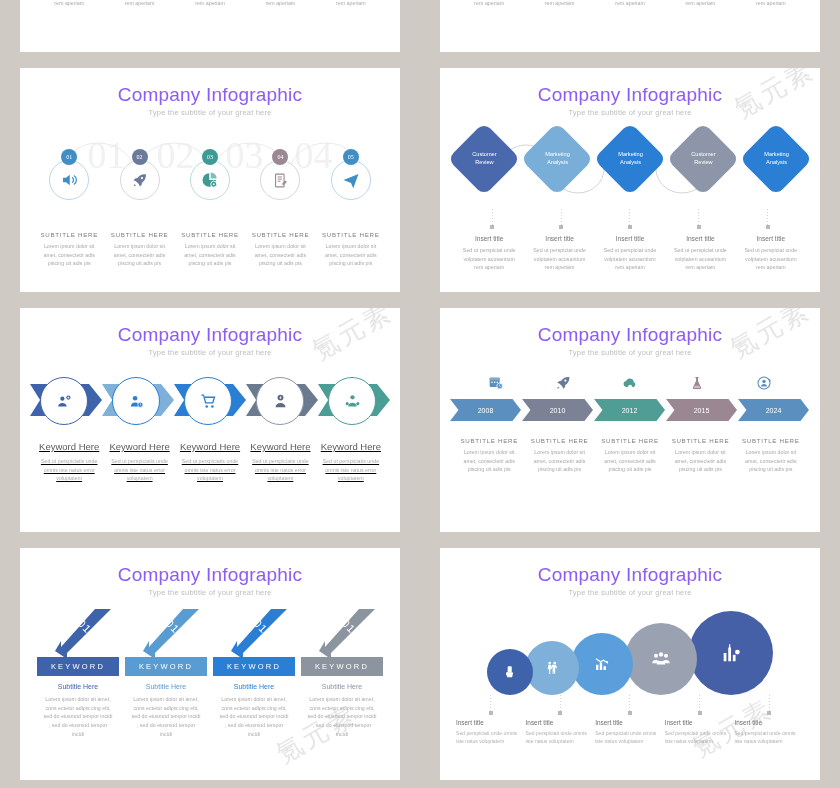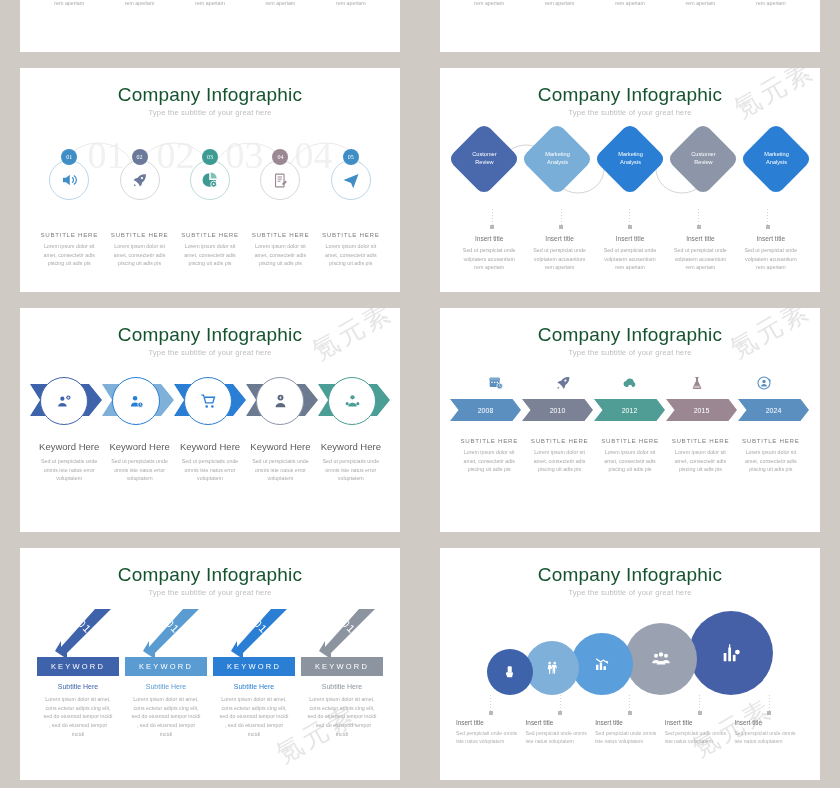--- a/index.html
+++ b/index.html
@@ -22,21 +22,21 @@
     left:20px;right:20px;top:8px;bottom:8px;
     background:#ffffff;
     overflow:hidden;
   }
   
   .cell.partial .slide{top:-178px;bottom:8px;}
 
   .title{
     text-align:center;
     font-size:19px;
-    color:#14532d;
+    color:#8b5cf6;
     font-weight:400;
     letter-spacing:.2px;
     margin-top:16px;
   }
   .subtitle{
     text-align:center;
     font-size:7.5px;
     color:#bdbdbd;
     margin-top:2px;
     letter-spacing:.2px;
@@ -452,21 +452,21 @@
                   <circle cx="12" cy="6" r="3"></circle>
                   <path d="M6 19c0-3.3 2.7-5.2 6-5.2s6 1.9 6 5.2H6z"></path>
                   <circle cx="4.5" cy="15" r="2.2"></circle>
                   <circle cx="19.5" cy="15" r="2.2"></circle>
                 </svg>
             </div>
           </div>
         </div>
       </div>
 
-      <div class="cols" style="margin-top:18px;">
+      <div class="cols" style="margin-top:18px;text-decoration:underline;">
         <div class="col">
             <div class="kw">Keyword Here</div>
             <div class="body">Sed ut perspiciatis unde omnis iste natus error voluptatem</div>
           </div>
         <div class="col">
             <div class="kw">Keyword Here</div>
             <div class="body">Sed ut perspiciatis unde omnis iste natus error voluptatem</div>
           </div>
         <div class="col">
             <div class="kw">Keyword Here</div>

